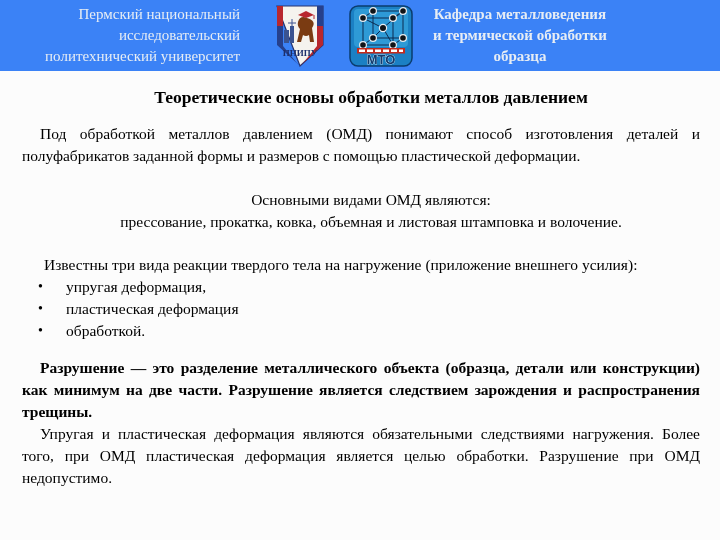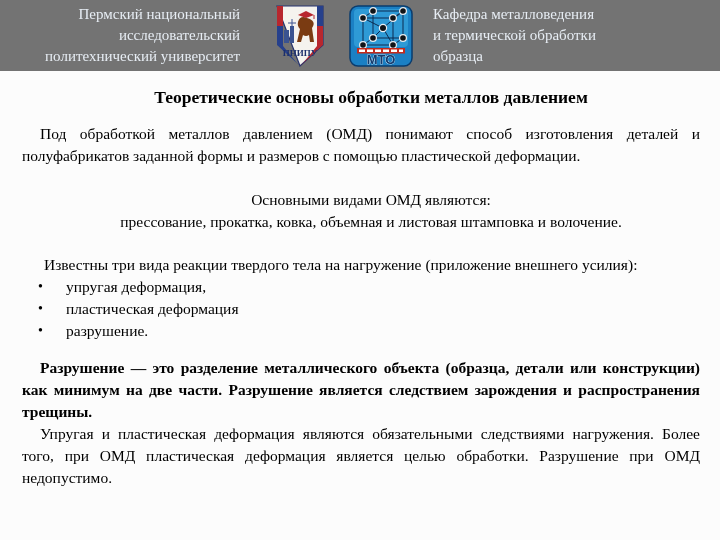--- a/index.html
+++ b/index.html
@@ -9,39 +9,40 @@
     background:#FCFCFC;
     font-family:"Liberation Serif", serif;
     color:#000;
     position:relative;
     overflow:hidden;
     margin:0 auto;
   }
   
   .header {
     height:71px;
-    background:#737373;
+    background:#3b82f6;
     display:flex;
     align-items:center;
   }
   .header-text {
     color:#E7EDF4;
     font-size:15px;
     line-height:21px;
   }
   .university {
     width:240px;
     padding-left:18px;
     text-align:right;
   }
   .logo1 { margin-left:34px; width:52px; height:62px; flex:none; }
   .logo2 { margin-left:23px; width:64px; height:62px; flex:none; }
   .department {
     margin-left:20px;
-    text-align:left;
+    text-align:center;
+    font-weight:bold;
   }
   
   .title {
     margin-top:16px;
     text-align:center;
     font-size:17.5px;
     font-weight:bold;
     color:#000;
     padding-left:22px;
   }
@@ -157,21 +158,21 @@
       <li>
         <span class="bullet-glyph">•</span>
         <span>упругая деформация,</span>
       </li>
       <li>
         <span class="bullet-glyph">•</span>
         <span>пластическая деформация</span>
       </li>
       <li>
         <span class="bullet-glyph">•</span>
-        <span>разрушение.</span>
+        <span>обработкой.</span>
       </li>
     </ul>
 
     <p class="para p4">Разрушение — это разделение металлического объекта (образца, детали или конструкции) как минимум на две части. Разрушение является следствием зарождения и распространения трещины.</p>
 
     <p class="para p5">Упругая и пластическая деформация являются обязательными следствиями нагружения. Более того, при ОМД пластическая деформация является целью обработки. Разрушение при ОМД недопустимо.</p>
 
   </div>
 </div>
 

